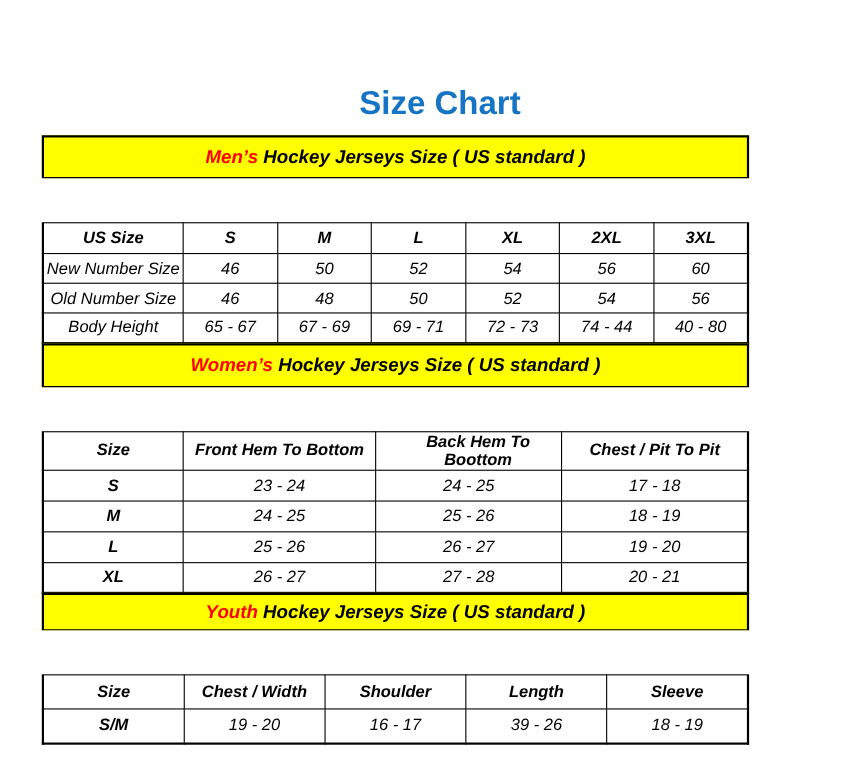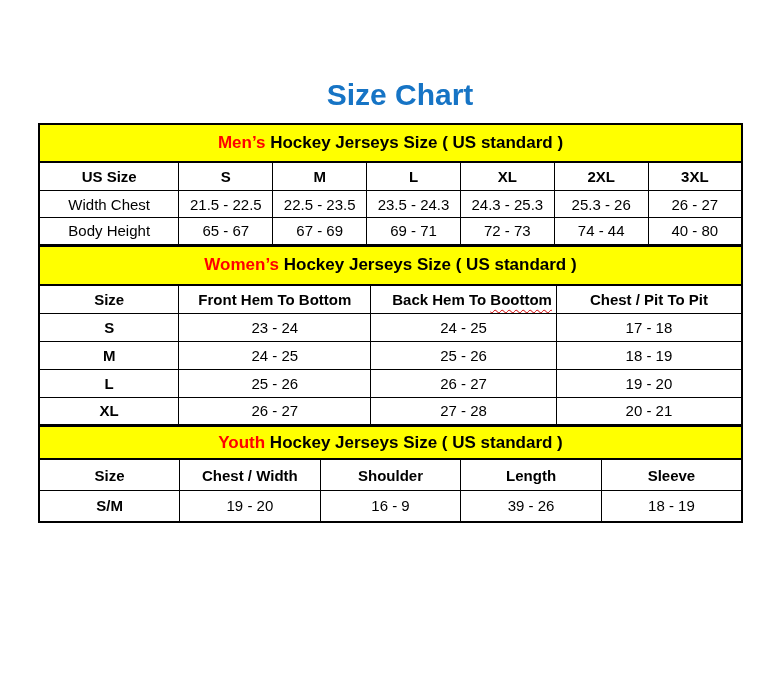--- a/index.html
+++ b/index.html
@@ -28,21 +28,22 @@
     text-align: center;
     font-size: 30px;
     font-weight: 700;
     color: var(--title-blue);
     letter-spacing: 0px;
   }
   .chart-body {
     position: absolute;
     top: 123px;
     left: 38px;
-    width: 705px;
+    width: 643px;
+    font-style: italic;
   }
   .section + .section { margin-top: -1px; }
   .band {
     border: 2px solid #000;
     border-bottom-width: 1px;
     background: var(--band-yellow);
     height: 39px;
     display: flex;
     align-items: center;
     justify-content: center;
@@ -52,20 +53,21 @@
   }
   .sec-womens .band { height: 40px; }
   .sec-youth  .band { height: 34px; }
   .band-accent { color: var(--accent-red); }
   table {
     border-collapse: collapse;
     table-layout: fixed;
     width: 100%;
     border: 2px solid #000;
     border-top-width: 1px;
+    margin-top: 40px;
   }
   th, td {
     border: 1px solid #000;
     text-align: center;
     vertical-align: middle;
     font-size: 15px;
     padding: 0 2px;
     overflow: hidden;
   }
   thead th { font-weight: 700; }
@@ -109,27 +111,36 @@
             <th>S</th>
             <th>M</th>
             <th>L</th>
             <th>XL</th>
             <th>2XL</th>
             <th>3XL</th>
           </tr>
         </thead>
         <tbody>
           <tr>
-            <th scope="row">Width Chest</th>
-            <td>21.5 - 22.5</td>
-            <td>22.5 - 23.5</td>
-            <td>23.5 - 24.3</td>
-            <td>24.3 - 25.3</td>
-            <td>25.3 - 26</td>
-            <td>26 - 27</td>
+            <th scope="row">New Number Size</th>
+            <td>46</td>
+            <td>50</td>
+            <td>52</td>
+            <td>54</td>
+            <td>56</td>
+            <td>60</td>
+          </tr>
+          <tr>
+            <th scope="row">Old Number Size</th>
+            <td>46</td>
+            <td>48</td>
+            <td>50</td>
+            <td>52</td>
+            <td>54</td>
+            <td>56</td>
           </tr>
           <tr>
             <th scope="row">Body Height</th>
             <td>65 - 67</td>
             <td>67 - 69</td>
             <td>69 - 71</td>
             <td>72 - 73</td>
             <td>74 - 44</td>
             <td>40 - 80</td>
           </tr>
@@ -186,21 +197,21 @@
             <th>Chest / Width</th>
             <th>Shoulder</th>
             <th>Length</th>
             <th>Sleeve</th>
           </tr>
         </thead>
         <tbody>
           <tr>
             <th scope="row">S/M</th>
             <td>19 - 20</td>
-            <td>16 - 9</td>
+            <td>16 - 17</td>
             <td>39 - 26</td>
             <td>18 - 19</td>
           </tr>
         </tbody>
       </table>
   </div>
 
 </div>
 
 </body></html>

